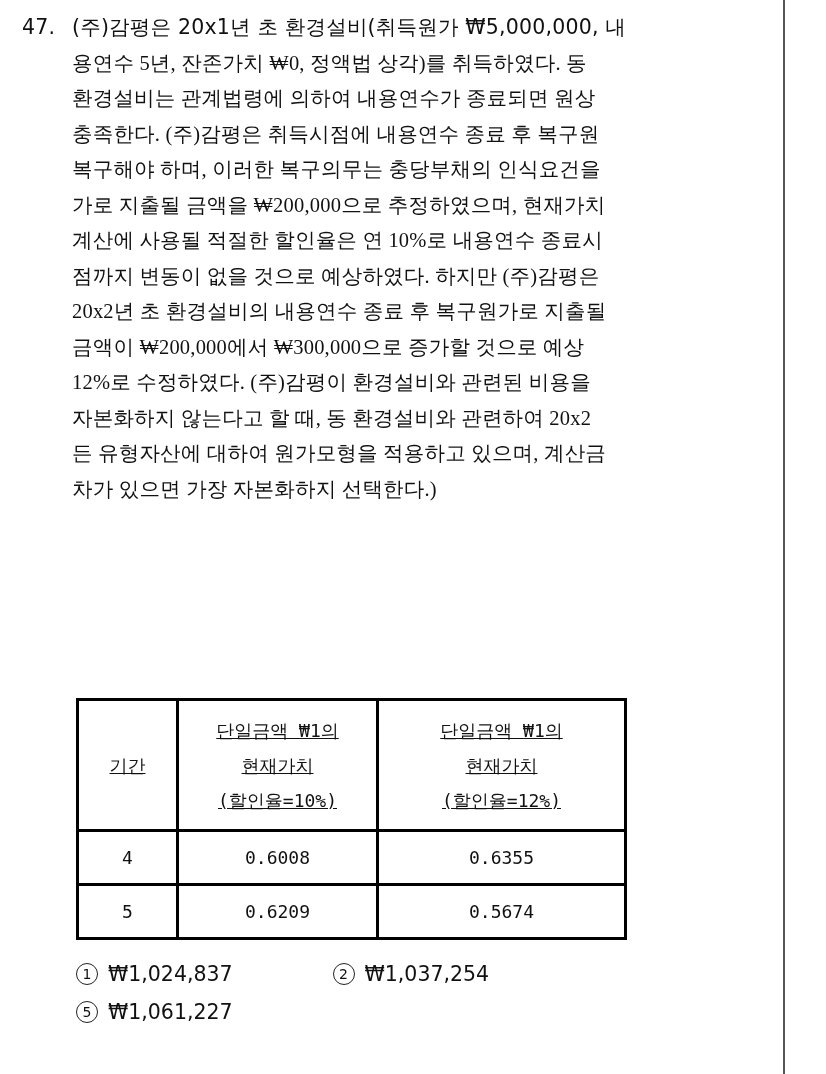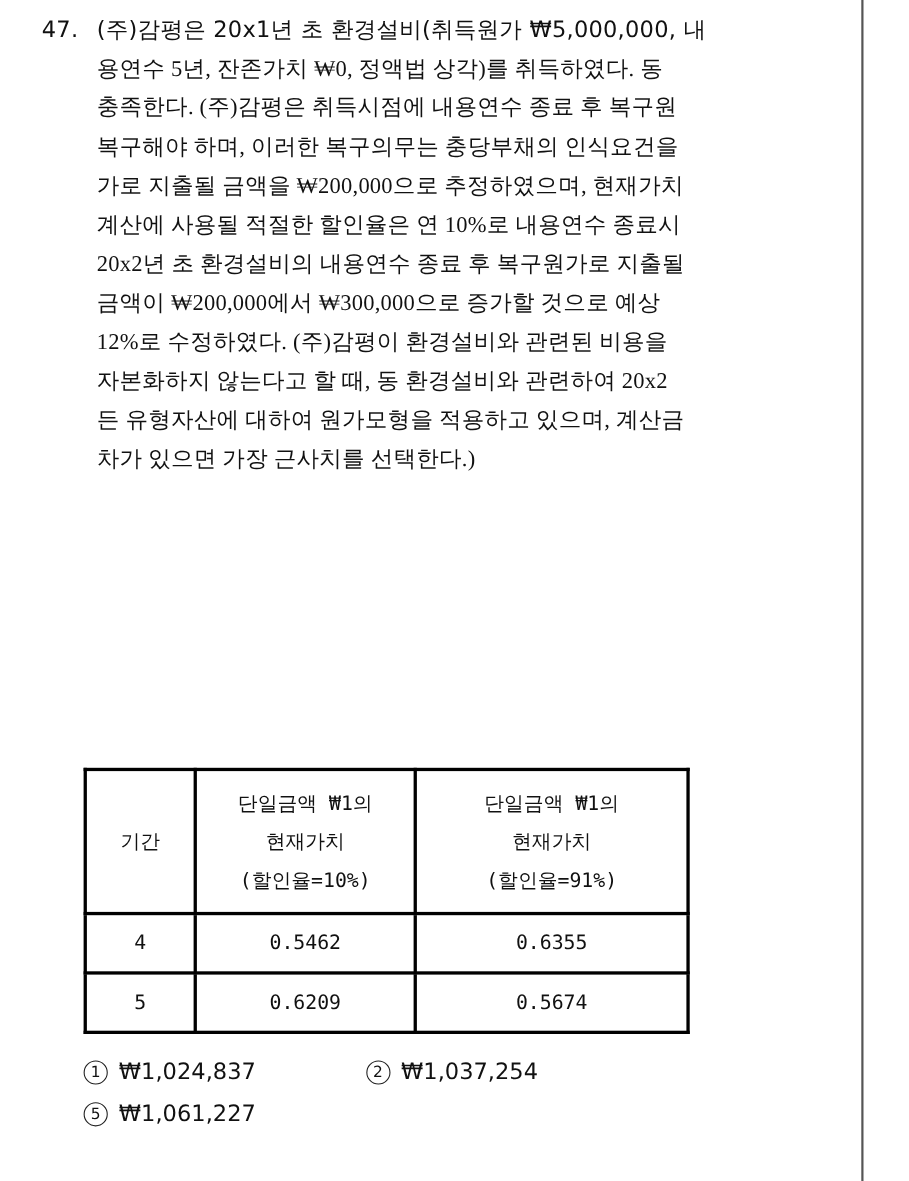--- a/index.html
+++ b/index.html
@@ -28,21 +28,20 @@
     left: 22px;
     top: 10px;
     width: 760px;
   }
   .q-line {
     height: 35.5px;
     line-height: 35.5px;
     font-size: 20.5px;
     white-space: nowrap;
     letter-spacing: 0.2px;
-    margin-left: 16px;
   }
   .q-line.first { padding-left: 0; }
   .q-line.indent { padding-left: 50px; font-family: Liberation Serif, serif; }
   .q-number {
     display: inline-block;
     width: 50px;
   }
   .pv-table {
     position: absolute;
     left: 76px;
@@ -56,21 +55,21 @@
     border: 3px solid #000000;
     text-align: center;
     font-weight: normal;
     padding: 0;
   }
   .pv-table th { height: 128px; line-height: 35px; }
   .pv-table td { height: 51px; }
   .col-period { width: 97px; }
   .col-10 { width: 197px; }
   .col-12 { width: 245px; }
-  .header-line { display: block; }
+  .header-line { display: block; text-decoration: underline; }
   .choices {
     position: absolute;
     left: 76px;
     top: 955px;
     font-size: 20.5px;
   }
   .choice-row {
     height: 38px;
     line-height: 38px;
     white-space: nowrap;
@@ -94,54 +93,56 @@
   }
 </style>
 </head>
 <body>
 
 <div class="column-divider"></div>
 
 <div class="question">
   <div class="q-line first"><span class="q-number">47.</span><span>(주)감평은 20x1년 초 환경설비(취득원가 ₩5,000,000, 내</span></div>
   <div class="q-line indent">용연수 5년, 잔존가치 ₩0, 정액법 상각)를 취득하였다. 동</div>
+  <div class="q-line indent">환경설비는 관계법령에 의하여 내용연수가 종료되면 원상</div>
   <div class="q-line indent">충족한다. (주)감평은 취득시점에 내용연수 종료 후 복구원</div>
   <div class="q-line indent">복구해야 하며, 이러한 복구의무는 충당부채의 인식요건을</div>
   <div class="q-line indent">가로 지출될 금액을 ₩200,000으로 추정하였으며, 현재가치</div>
   <div class="q-line indent">계산에 사용될 적절한 할인율은 연 10%로 내용연수 종료시</div>
+  <div class="q-line indent">점까지 변동이 없을 것으로 예상하였다. 하지만 (주)감평은</div>
   <div class="q-line indent">20x2년 초 환경설비의 내용연수 종료 후 복구원가로 지출될</div>
   <div class="q-line indent">금액이 ₩200,000에서 ₩300,000으로 증가할 것으로 예상</div>
   <div class="q-line indent">12%로 수정하였다. (주)감평이 환경설비와 관련된 비용을</div>
   <div class="q-line indent">자본화하지 않는다고 할 때, 동 환경설비와 관련하여 20x2</div>
   <div class="q-line indent">든 유형자산에 대하여 원가모형을 적용하고 있으며, 계산금</div>
-  <div class="q-line indent">차가 있으면 가장 근사치를 선택한다.)</div>
+  <div class="q-line indent">차가 있으면 가장 자본화하지 선택한다.)</div>
 </div>
 
 <table class="pv-table">
   <thead>
     <tr>
       <th class="col-period">
         <span class="header-line">기간</span>
       </th>
       <th class="col-10">
         <span class="header-line">단일금액 ₩1의</span>
         <span class="header-line">현재가치</span>
         <span class="header-line">(할인율=10%)</span>
       </th>
       <th class="col-12">
         <span class="header-line">단일금액 ₩1의</span>
         <span class="header-line">현재가치</span>
-        <span class="header-line">(할인율=91%)</span>
+        <span class="header-line">(할인율=12%)</span>
       </th>
     </tr>
   </thead>
   <tbody>
     <tr>
       <td>4</td>
-      <td>0.5462</td>
+      <td>0.6008</td>
       <td>0.6355</td>
     </tr>
     <tr>
       <td>5</td>
       <td>0.6209</td>
       <td>0.5674</td>
     </tr>
   </tbody>
 </table>
 

